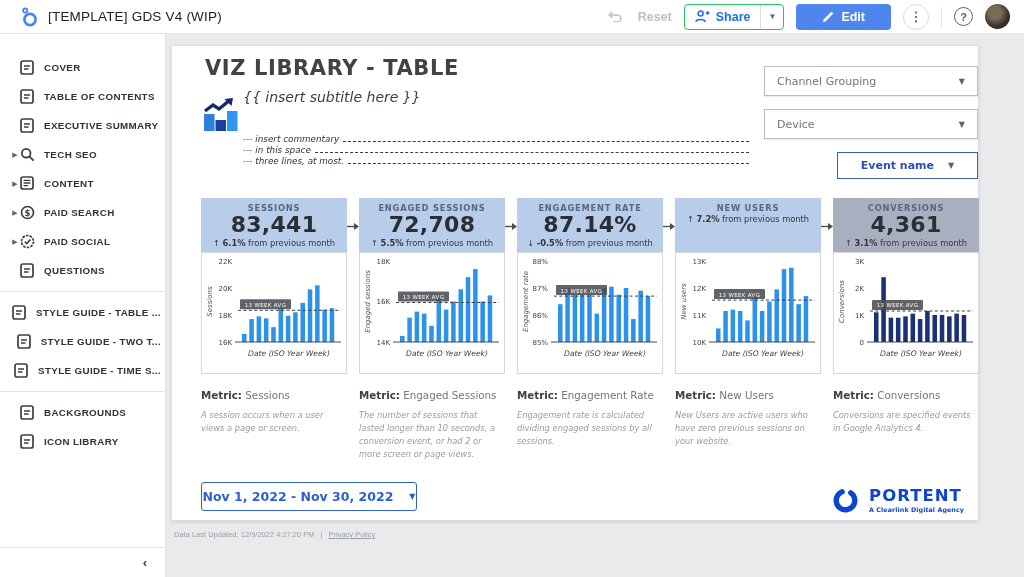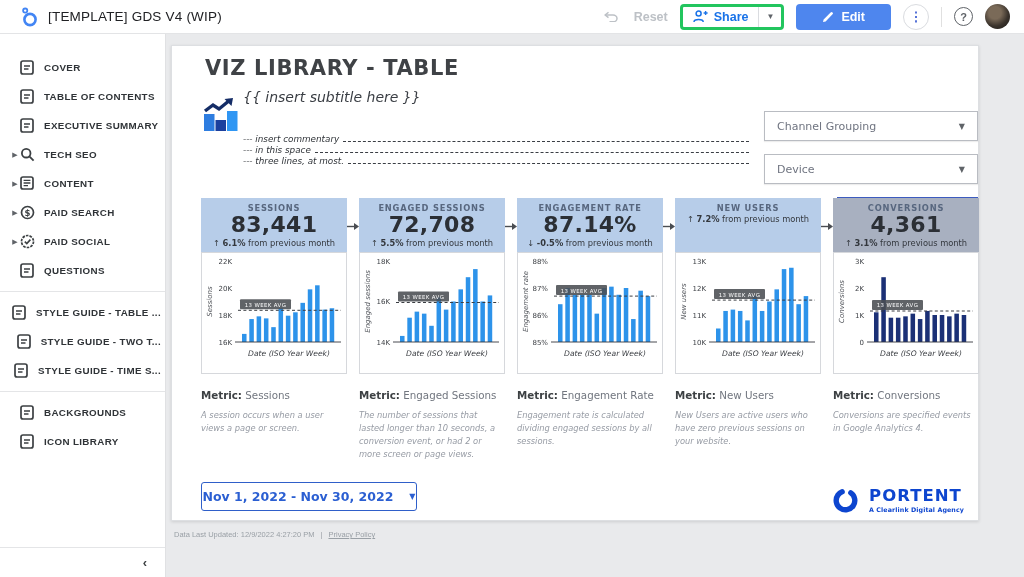--- a/index.html
+++ b/index.html
@@ -4,21 +4,21 @@
 <style>
   * { margin:0; padding:0; box-sizing:border-box; }
   html,body { width:1024px; height:577px; overflow:hidden; font-family:"Liberation Sans",sans-serif; background:#e9eaec; }
 
   
   .topbar { position:absolute; left:0; top:0; width:1024px; height:34px; background:#fff; border-bottom:1px solid #e3e4e6; display:flex; align-items:center; padding:0 14px; z-index:5; }
   .ls-logo { width:18px; height:20px; margin:0 10px 0 6px; }
   .app-title { font-size:13.5px; color:#202124; letter-spacing:.2px; }
   .topbar-right { margin-left:auto; display:flex; align-items:center; gap:12px; }
   .reset-btn { display:flex; align-items:center; gap:15px; color:#bdc1c6; font-size:12.5px; font-weight:600; cursor:default; }
-  .share-btn { display:flex; align-items:stretch; border:3px solid #22c55e; border-radius:4px; height:26px; overflow:hidden; }
+  .share-btn { display:flex; align-items:stretch; border:1px solid #22c55e; border-radius:4px; height:26px; overflow:hidden; }
   .share-main { display:flex; align-items:center; gap:6px; padding:0 10px; color:#1a73e8; font-size:12.5px; font-weight:700; }
   .share-caret { display:flex; align-items:center; padding:0 7px; border-left:1px solid #dadce0; color:#5f6368; font-size:8px; }
   .edit-btn { display:flex; align-items:center; gap:7px; background:#4e86ee; color:#fff; font-size:12.5px; font-weight:700; border:none; border-radius:4px; height:26px; padding:0 26px; }
   .kebab-btn { width:26px; height:26px; border:1px solid #dadce0; border-radius:50%; display:flex; align-items:center; justify-content:center; color:#4d6bd6; font-size:13px; font-weight:700; letter-spacing:0; }
   .tb-divider { width:1px; height:20px; background:#e0e0e0; }
   .help-btn { width:19px; height:19px; border:1.6px solid #5f6368; border-radius:50%; color:#5f6368; font-size:11px; font-weight:700; display:flex; align-items:center; justify-content:center; }
   .avatar { width:25px; height:25px; border-radius:50%; background:radial-gradient(circle at 40% 35%, #7a6a58 0 28%, #3a332c 60%, #171513 100%); }
 
   
   .sidebar { position:absolute; left:0; top:34px; width:166px; bottom:0; background:#fff; border-right:1px solid #e0e1e3; z-index:4; }
@@ -39,21 +39,21 @@
   .page-foot { position:absolute; left:8px; top:496px; font-size:7.5px; color:#9aa0a6; display:flex; gap:6px; align-items:center; font-family:"Liberation Sans",sans-serif; }
   .page-foot a { color:#9aa0a6; text-decoration:underline; }
 
   .rpt-title { position:absolute; left:33px; top:10px; font-size:21px; font-weight:800; letter-spacing:.6px; color:#3f4246; }
   .rpt-icon { position:absolute; left:31px; top:52px; }
   .rpt-subtitle { position:absolute; left:71px; top:43px; font-size:14px; font-style:italic; color:#3a3e44; }
   .commentary { position:absolute; left:71px; top:88px; width:506px; }
   .commentary .cline { display:flex; align-items:baseline; font-size:8.8px; font-style:italic; color:#2e3237; height:11px; }
   .commentary .dashfill { flex:1; border-bottom:1.2px dashed #3a3e44; margin:0 0 2px 4px; }
 
-  .filter-box { position:absolute; background:#fff; border:1px solid #b9bcc2; display:flex; align-items:center; justify-content:space-between; padding:0 12px; font-size:11px; color:#6f7480; box-shadow:0 1px 1px rgba(0,0,0,.07); cursor:pointer;margin-top:45px; }
+  .filter-box { position:absolute; background:#fff; border:1px solid #b9bcc2; display:flex; align-items:center; justify-content:space-between; padding:0 12px; font-size:11px; color:#6f7480; box-shadow:0 1px 1px rgba(0,0,0,.07); cursor:pointer; }
   .filter-box .fcaret { font-size:8px; color:#5f6368; }
   .filter-cg { left:592px; top:20px; width:214px; height:30px; }
   .filter-dev { left:592px; top:63px; width:214px; height:30px; }
   .filter-event { left:665px; top:106px; width:141px; height:27px; border:1.4px solid #3c5bbf; color:#2c4fb5; font-weight:600; justify-content:center; gap:14px; box-shadow:none; }
 
   
   .cards-row { position:absolute; left:29px; top:152px; width:778px; display:flex; }
   .flow-arrow { flex:none; width:12px; margin-top:24px; display:flex; justify-content:center; }
   .card { flex:none; width:146px; }
   .card-head { height:54px; text-align:center; padding-top:5px; }

